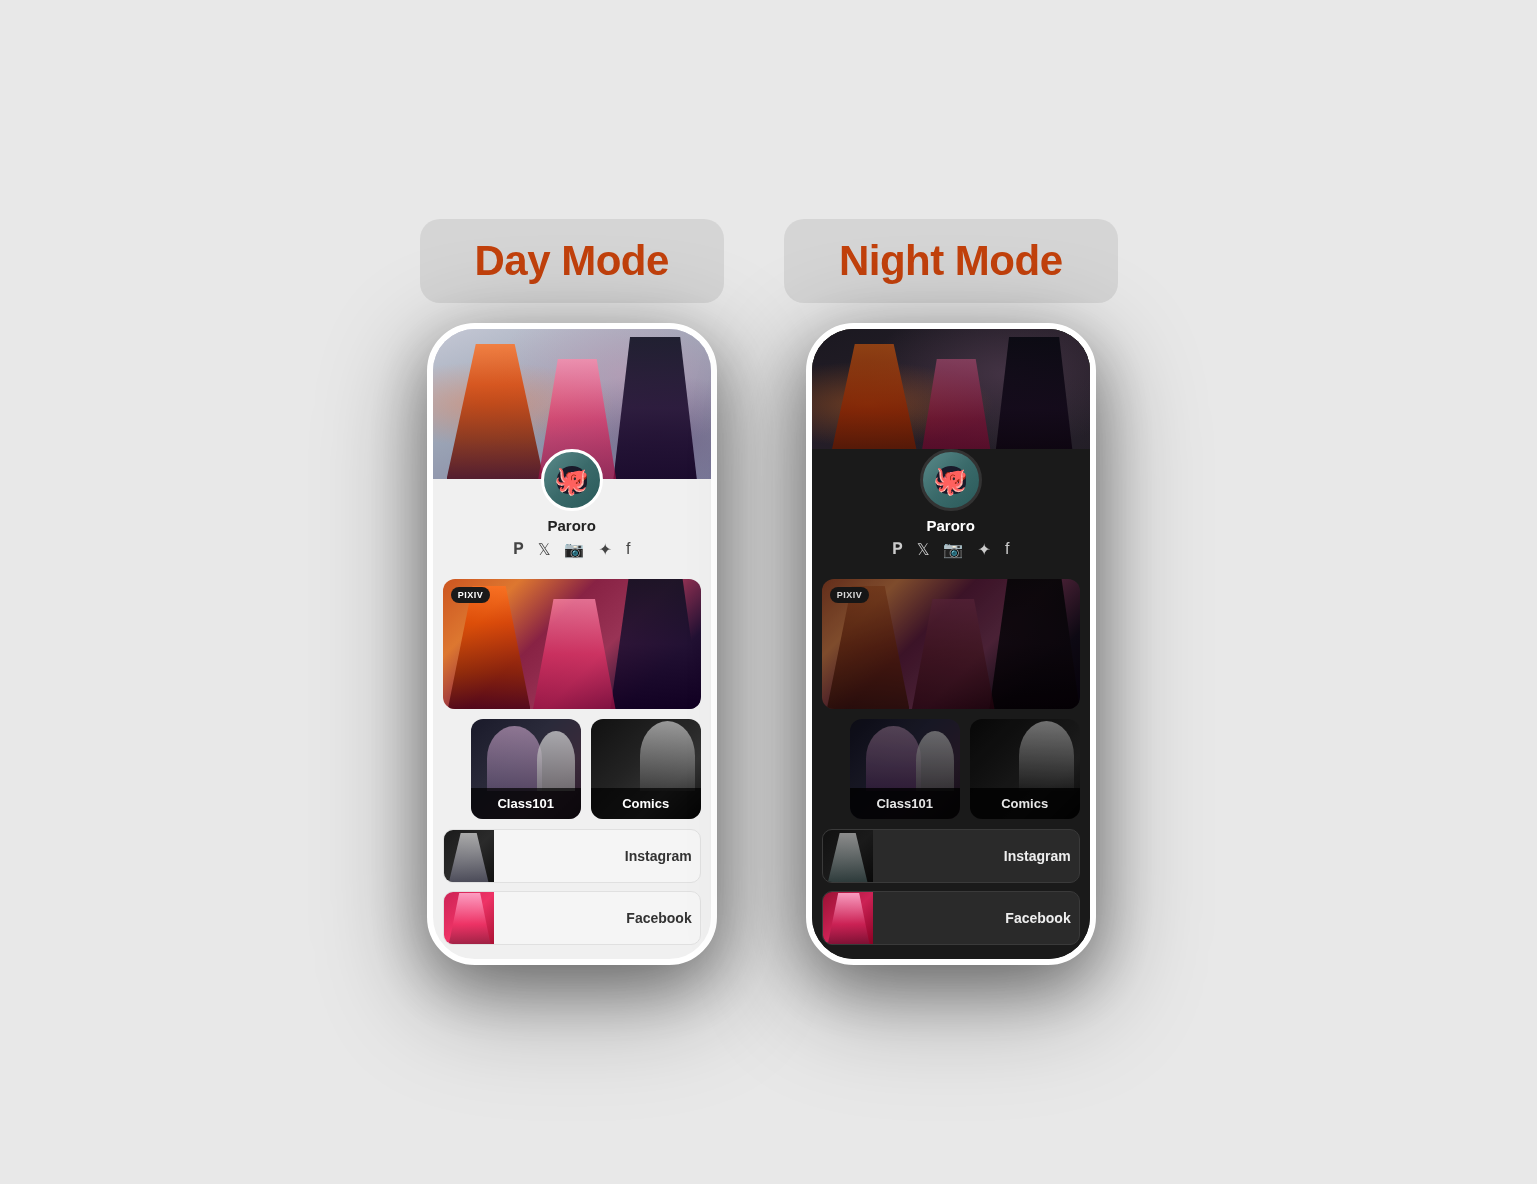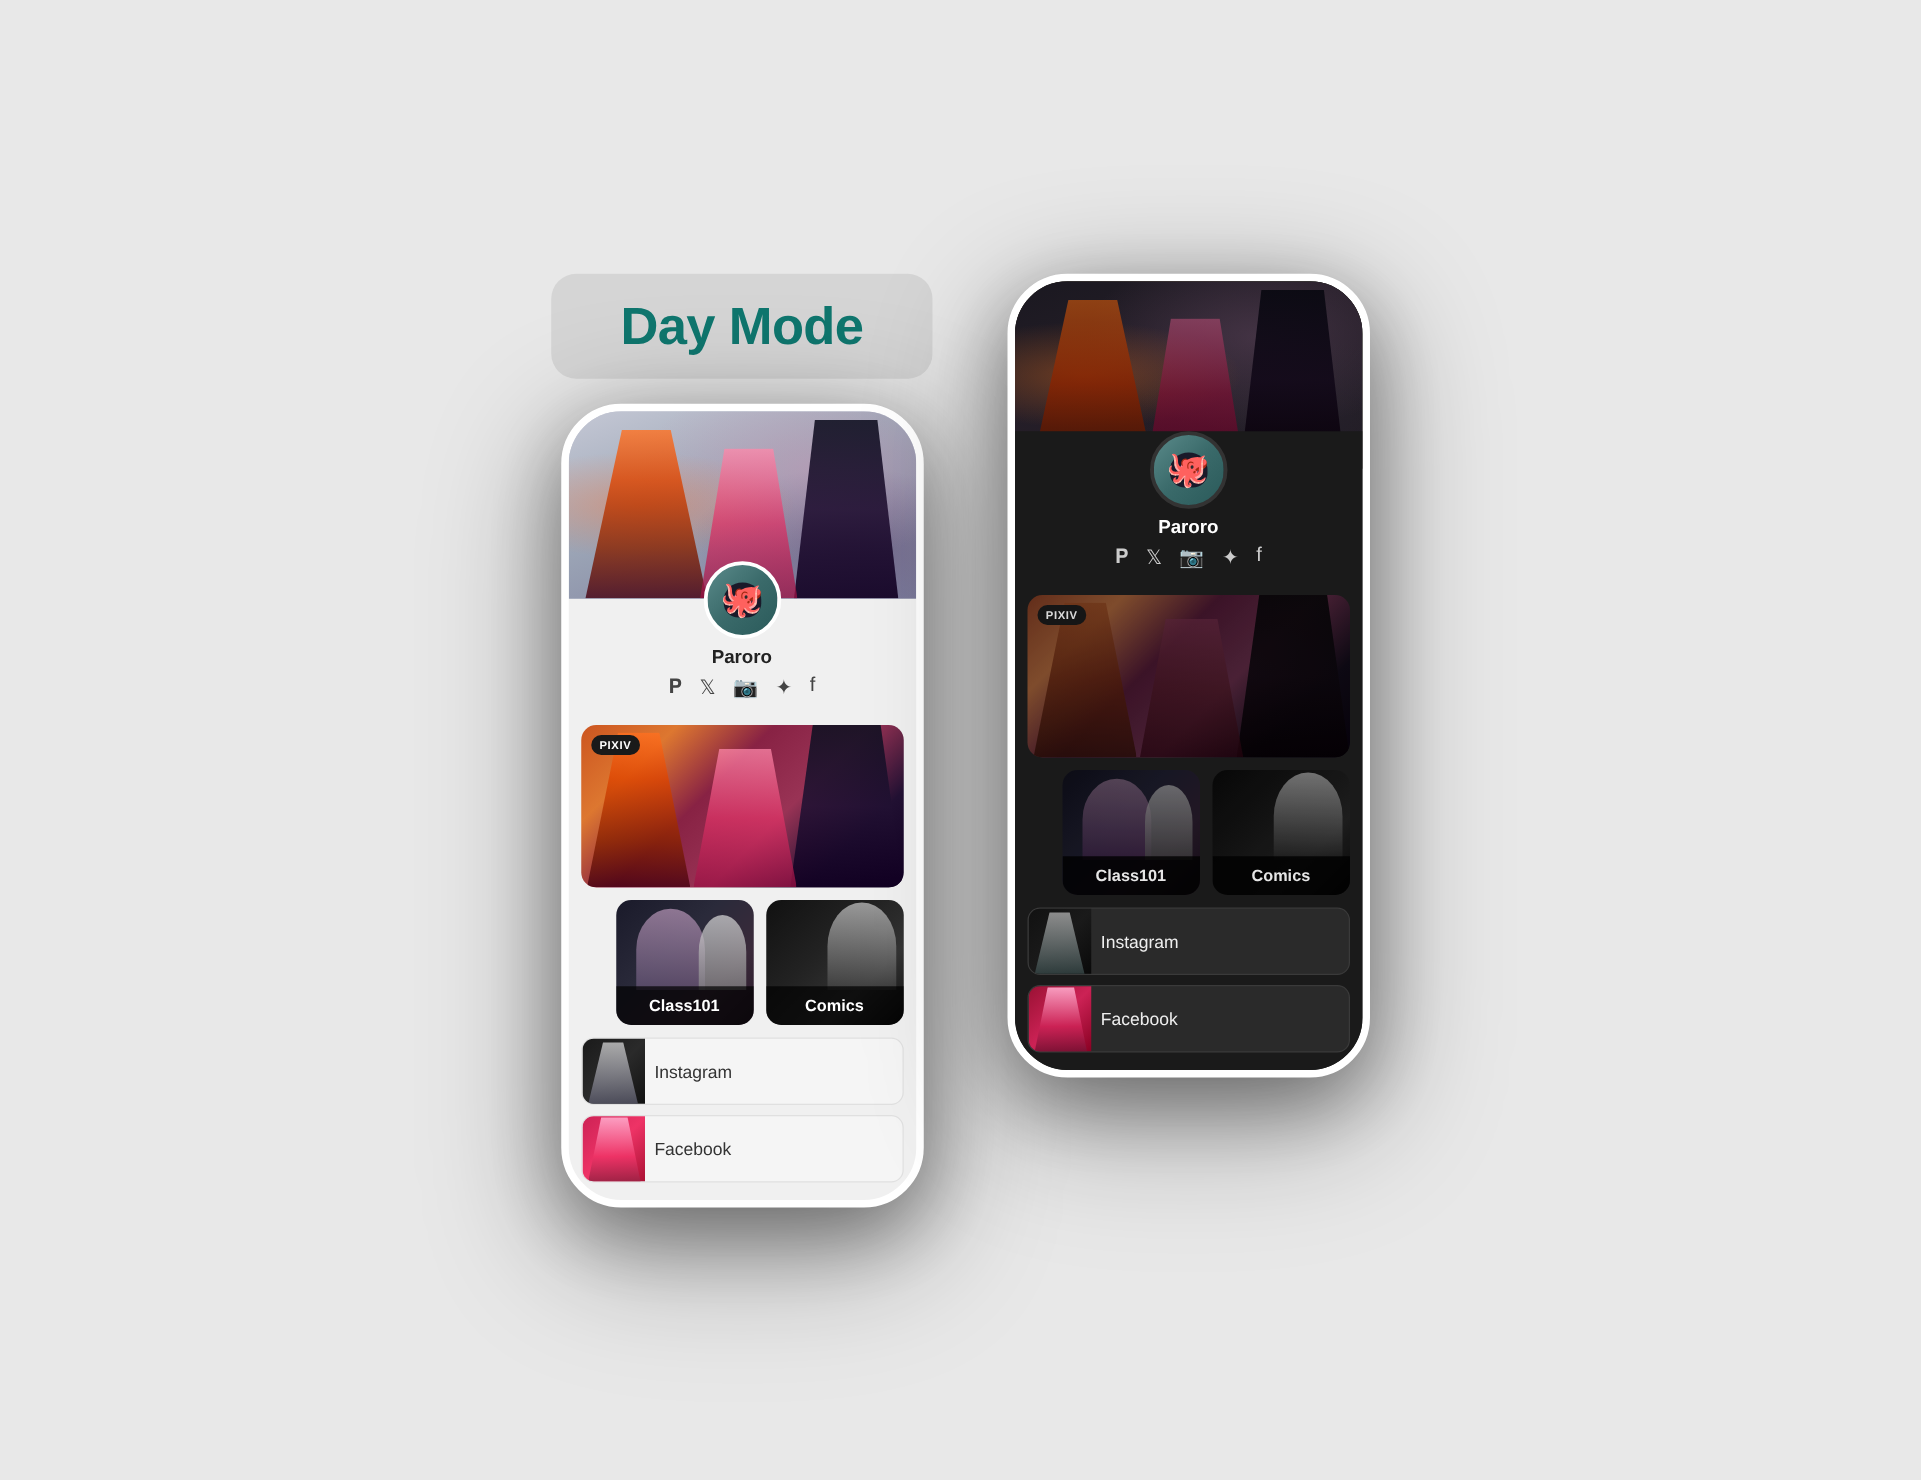--- a/index.html
+++ b/index.html
@@ -30,21 +30,21 @@
 
     .mode-label-box {
       background: #d5d5d5;
       border-radius: 20px;
       padding: 18px 55px;
     }
 
     .mode-label {
       font-size: 42px;
       font-weight: 800;
-      color: #0f766e;
+      color: #c2410c;
       letter-spacing: -0.5px;
     }
 
     
     .phone-frame {
       border-radius: 48px;
       overflow: hidden;
       position: relative;
       width: 290px;
       box-shadow: 0 20px 60px rgba(0,0,0,0.3);
@@ -320,23 +320,23 @@
     .link-thumb-facebook-day {
       background: linear-gradient(135deg, #cc2255 0%, #ee3366 50%, #aa1133 100%);
     }
 
     .link-thumb-facebook-night {
       background: linear-gradient(135deg, #991133 0%, #cc2255 50%, #880022 100%);
     }
 
     .link-text {
       flex: 1;
-      text-align: left;
+      text-align: right;
       font-size: 14px;
-      font-weight: 400;
+      font-weight: 700;
       padding: 0 8px;
     }
 
     .link-text-day { color: #333; }
     .link-text-night { color: #eee; }
 
     
     .art-overlay {
       position: absolute;
       inset: 0;
@@ -499,20 +499,23 @@
               </div>
             </div>
 
           </div>
         </div>
       </div>
     </div>
   </div>
 
   <div class="mode-section">
+    <div class="mode-label-box">
+      <span class="mode-label">Night Mode</span>
+    </div>
 
     <div class="phone-shadow">
       <div class="phone-frame night">
         <div class="phone-screen">
 
           <div class="hero-banner hero-banner-night">
             <div class="anime-art-night art-overlay"></div>
             <div class="fig-orange-hair" style="background:linear-gradient(180deg,#aa4a10 0%,#882200 50%,#441100 100%);"></div>
             <div class="fig-dark-char" style="background:linear-gradient(180deg,#080810 0%,#110818 50%,#080008 100%);"></div>
             <div class="fig-pink-char" style="background:linear-gradient(180deg,#994466 0%,#771133 50%,#550022 100%);"></div>

